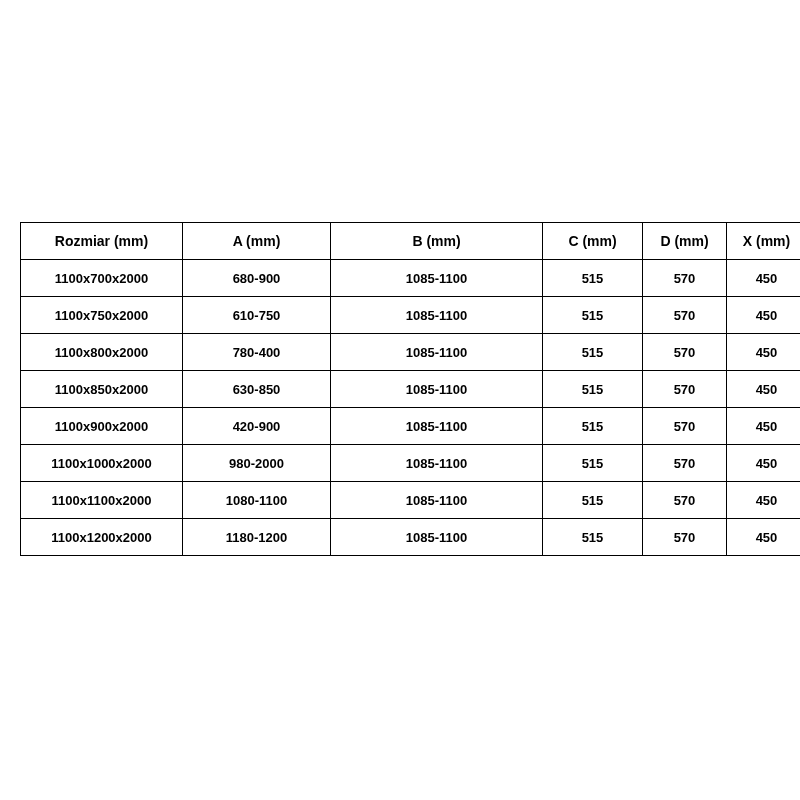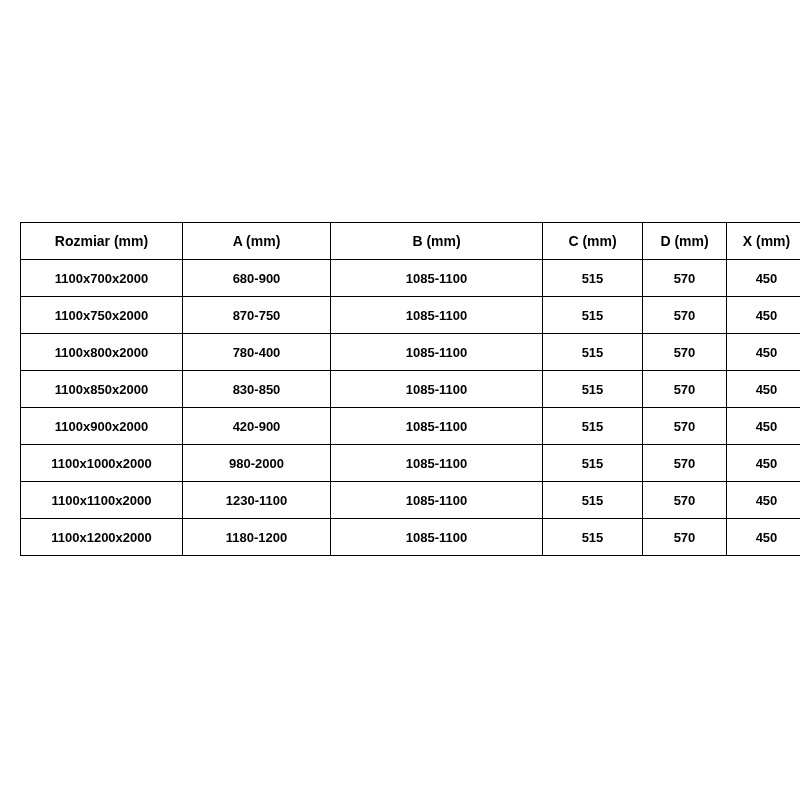--- a/index.html
+++ b/index.html
@@ -77,37 +77,37 @@
       <tr>
         <td>1100x700x2000</td>
         <td>680-900</td>
         <td>1085-1100</td>
         <td>515</td>
         <td>570</td>
         <td>450</td>
       </tr>
       <tr>
         <td>1100x750x2000</td>
-        <td>870-750</td>
+        <td>610-750</td>
         <td>1085-1100</td>
         <td>515</td>
         <td>570</td>
         <td>450</td>
       </tr>
       <tr>
         <td>1100x800x2000</td>
         <td>780-400</td>
         <td>1085-1100</td>
         <td>515</td>
         <td>570</td>
         <td>450</td>
       </tr>
       <tr>
         <td>1100x850x2000</td>
-        <td>830-850</td>
+        <td>630-850</td>
         <td>1085-1100</td>
         <td>515</td>
         <td>570</td>
         <td>450</td>
       </tr>
       <tr>
         <td>1100x900x2000</td>
         <td>420-900</td>
         <td>1085-1100</td>
         <td>515</td>
@@ -117,21 +117,21 @@
       <tr>
         <td>1100x1000x2000</td>
         <td>980-2000</td>
         <td>1085-1100</td>
         <td>515</td>
         <td>570</td>
         <td>450</td>
       </tr>
       <tr>
         <td>1100x1100x2000</td>
-        <td>1230-1100</td>
+        <td>1080-1100</td>
         <td>1085-1100</td>
         <td>515</td>
         <td>570</td>
         <td>450</td>
       </tr>
       <tr>
         <td>1100x1200x2000</td>
         <td>1180-1200</td>
         <td>1085-1100</td>
         <td>515</td>

